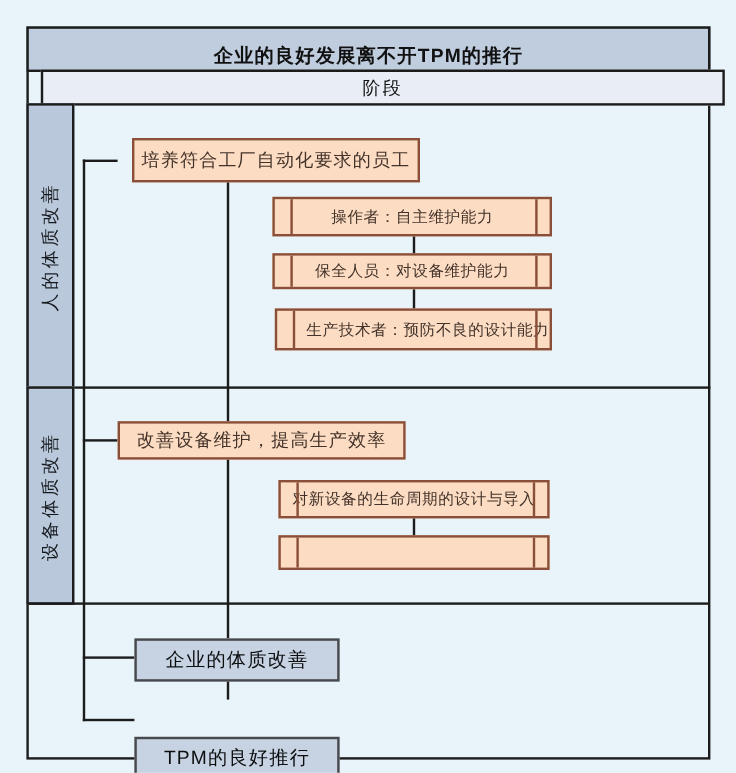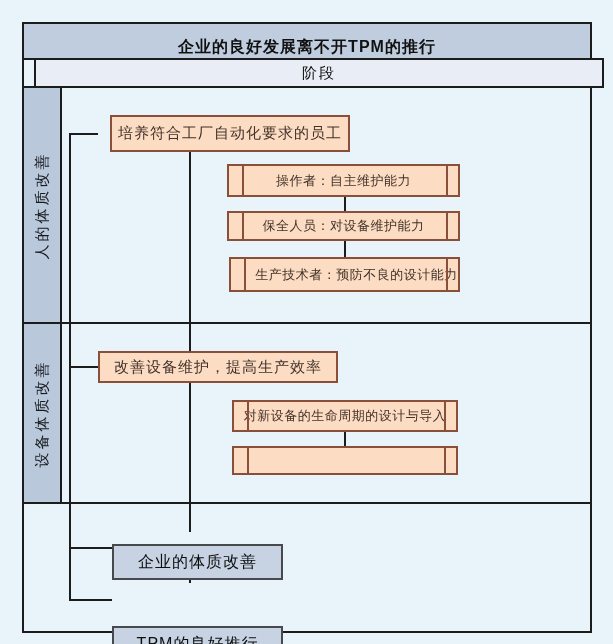--- a/index.html
+++ b/index.html
@@ -54,21 +54,21 @@
     position:absolute;top:0;bottom:0;width:2px;
     background:var(--orange-border,#8a4f38);
   }
   .cell-l{left:13px;}
   .cell-r{right:10px;}
   .bbox{
     left:112px;width:171px;height:36px;
     background:var(--blue-fill,#c7d3e2);
     border:2px solid var(--blue-border,#47494d);
     display:flex;align-items:center;justify-content:center;
-    font-size:16px;font-weight:500;letter-spacing:1px;color:#0c0e10;margin-top:12px;
+    font-size:16px;font-weight:500;letter-spacing:1px;color:#0c0e10;
   }
   
   .box-main-1{left:110px;top:115px;width:240px;height:37px;}
   .box-sub-1a{left:227px;top:164px;width:233px;height:33px;}
   .box-sub-1b{left:227px;top:211px;width:233px;height:30px;}
   .box-sub-1c{left:229px;top:257px;width:231px;height:35px;padding-left:24px;}
   .box-main-2{left:98px;top:351px;width:240px;height:32px;}
   .box-sub-2a{left:232px;top:400px;width:226px;height:32px;}
   .box-sub-2b{left:232px;top:446px;width:226px;height:29px;}
   .bbox-1{top:532px;}

